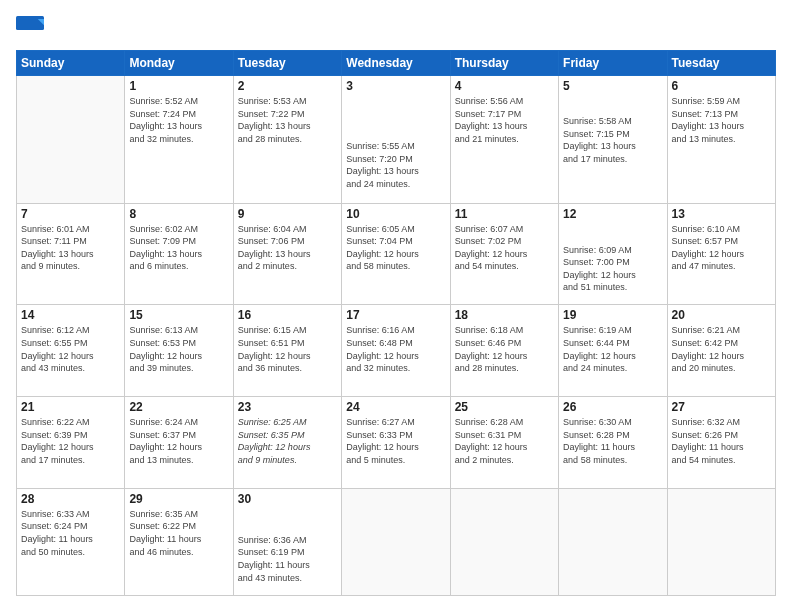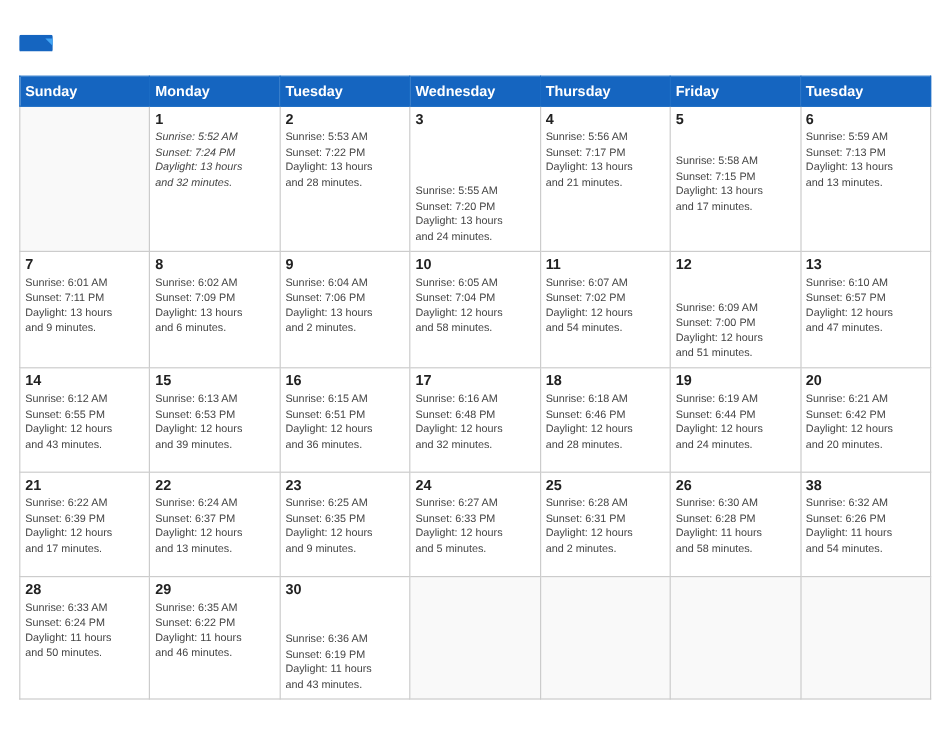--- a/index.html
+++ b/index.html
@@ -6,21 +6,21 @@
     body {
       font-family: Arial, sans-serif;
       background: #fff;
       width: 792px;
       height: 612px;
       overflow: hidden;
     }
     .page {
       width: 792px;
       height: 612px;
-      padding: 29px 16px;
+      padding: 16px 16px;
       display: flex;
       flex-direction: column;
     }
     .header {
       display: flex;
       align-items: flex-start;
       justify-content: space-between;
       margin-bottom: 6px;
     }
     .logo {
@@ -128,21 +128,21 @@
           <th>Thursday</th>
           <th>Friday</th>
           <th>Tuesday</th>
         </tr>
     </thead>
     <tbody id="calendar-body">
     <tr>
           <td class="empty-cell"></td>
           <td>
             <span class="day-num">1</span>
-            <div class="day-info" style="white-space: pre-line; font-style: italic;">Sunrise: 5:52 AM
+            <div class="day-info" style="white-space: pre-line;">Sunrise: 5:52 AM
 Sunset: 7:24 PM
 Daylight: 13 hours
 and 32 minutes.</div>
           </td>
           <td>
             <span class="day-num">2</span>
             <div class="day-info" style="white-space: pre-line;">Sunrise: 5:53 AM
 Sunset: 7:22 PM
 Daylight: 13 hours
 and 28 minutes.</div>
@@ -288,21 +288,21 @@
           </td>
           <td>
             <span class="day-num">22</span>
             <div class="day-info" style="white-space: pre-line;">Sunrise: 6:24 AM
 Sunset: 6:37 PM
 Daylight: 12 hours
 and 13 minutes.</div>
           </td>
           <td>
             <span class="day-num">23</span>
-            <div class="day-info" style="white-space: pre-line;">Sunrise: 6:25 AM
+            <div class="day-info" style="white-space: pre-line; font-style: italic;">Sunrise: 6:25 AM
 Sunset: 6:35 PM
 Daylight: 12 hours
 and 9 minutes.</div>
           </td>
           <td>
             <span class="day-num">24</span>
             <div class="day-info" style="white-space: pre-line;">Sunrise: 6:27 AM
 Sunset: 6:33 PM
 Daylight: 12 hours
 and 5 minutes.</div>
@@ -315,21 +315,21 @@
 and 2 minutes.</div>
           </td>
           <td>
             <span class="day-num">26</span>
             <div class="day-info" style="white-space: pre-line;">Sunrise: 6:30 AM
 Sunset: 6:28 PM
 Daylight: 11 hours
 and 58 minutes.</div>
           </td>
           <td>
-            <span class="day-num">38</span>
+            <span class="day-num">27</span>
             <div class="day-info" style="white-space: pre-line;">Sunrise: 6:32 AM
 Sunset: 6:26 PM
 Daylight: 11 hours
 and 54 minutes.</div>
           </td>
         </tr>
         <tr>
           <td>
             <span class="day-num">28</span>
             <div class="day-info" style="white-space: pre-line;">Sunrise: 6:33 AM

